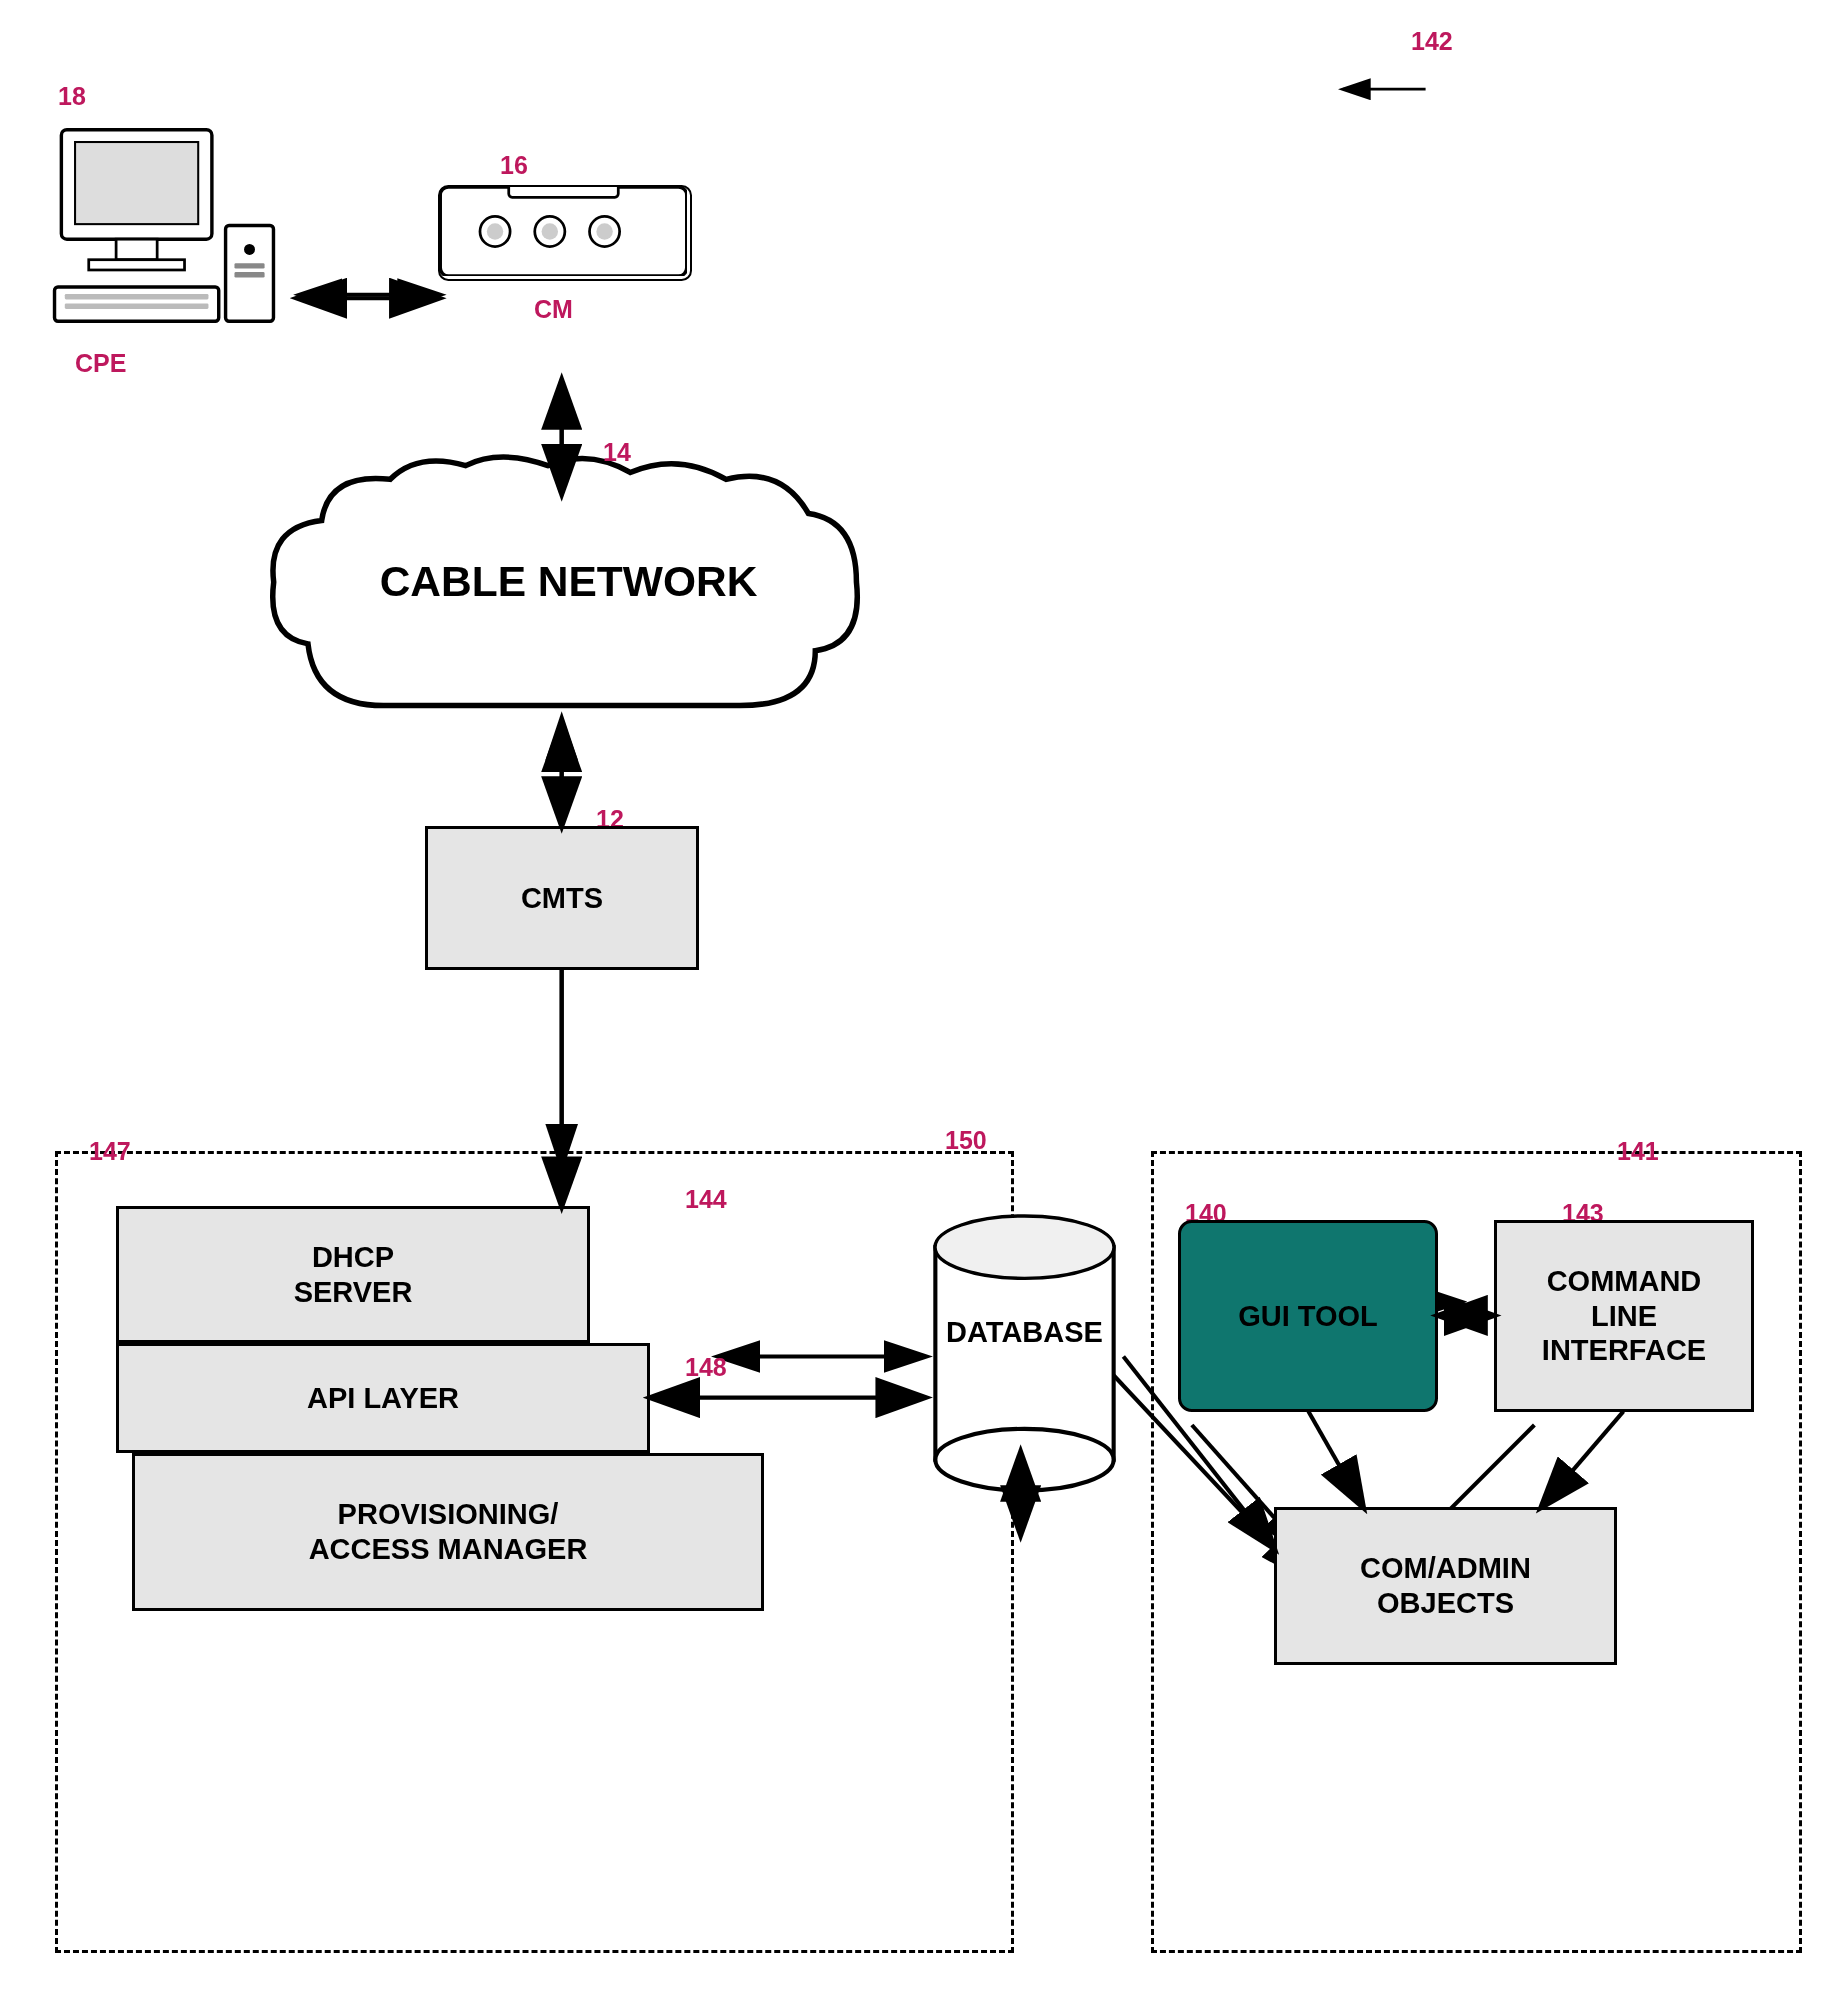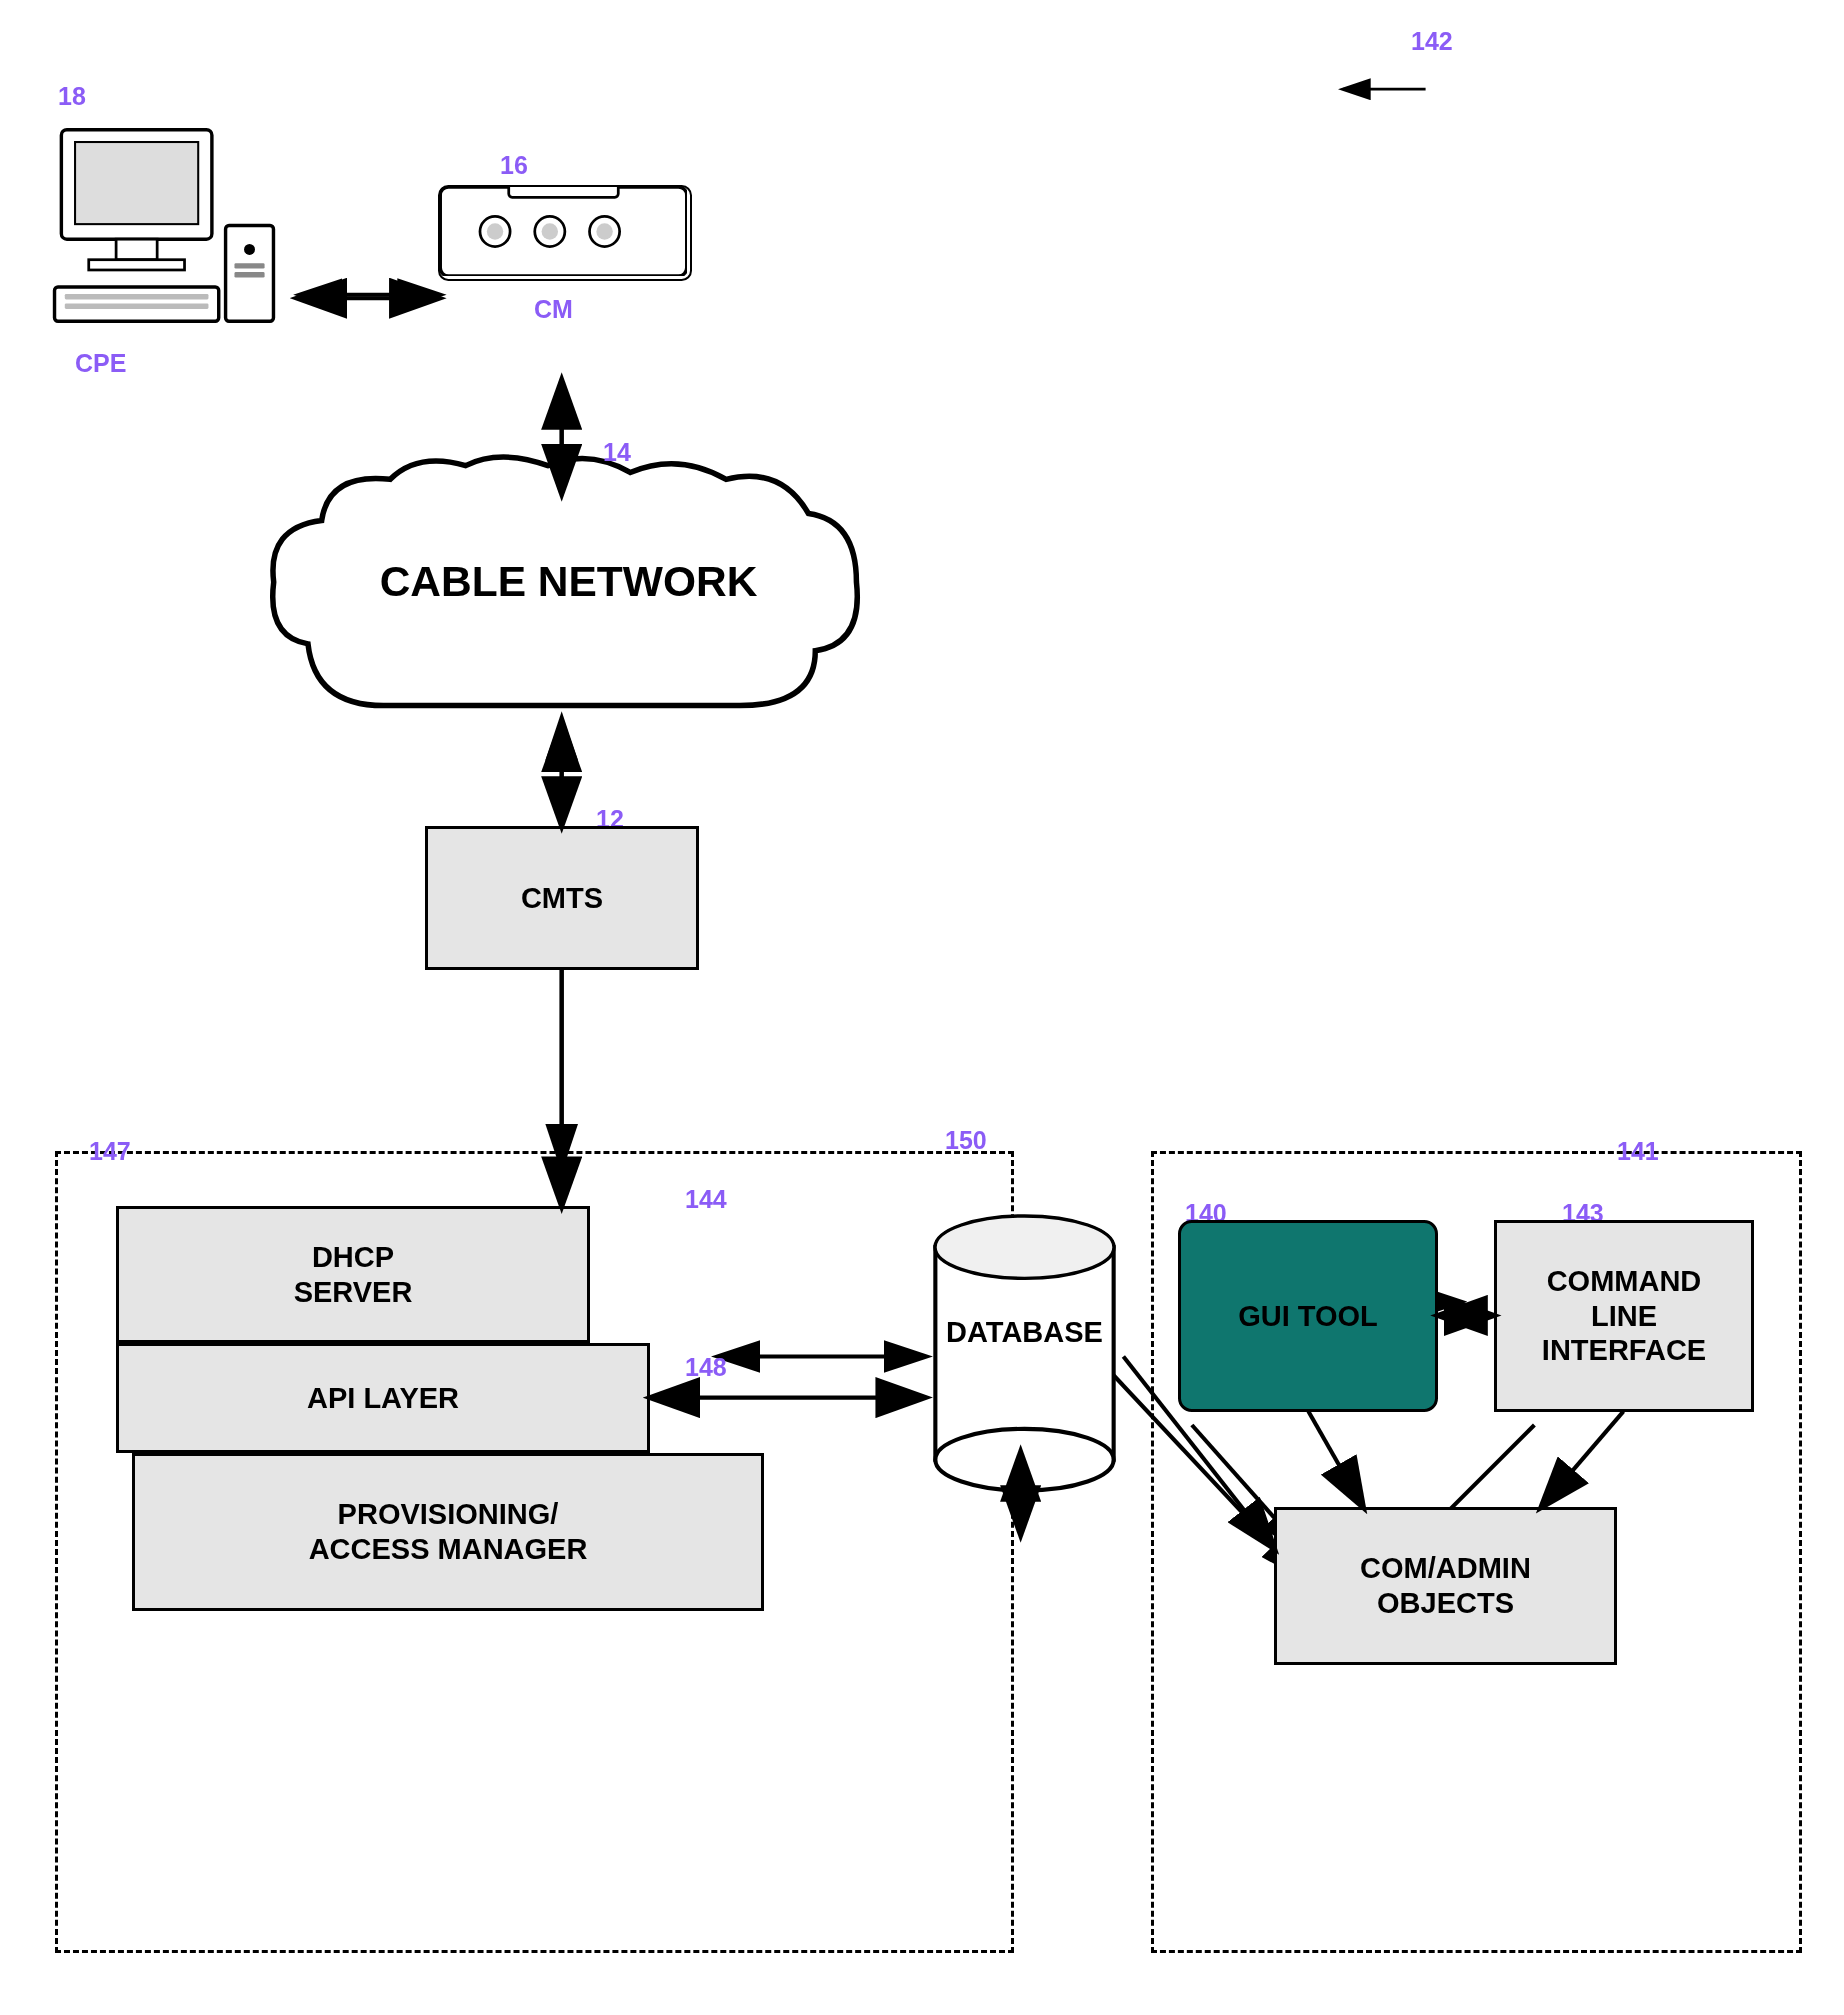--- a/index.html
+++ b/index.html
@@ -17,21 +17,21 @@
       top: 0; left: 0;
       width: 1844px;
       height: 2015px;
     }
 
     
     .label {
       position: absolute;
       font-size: 25px;
       font-weight: bold;
-      color: #8b5cf6;
+      color: #be185d;
     }
 
     
     .box {
       position: absolute;
       border: 3.4px solid #000;
       background: #e5e5e5;
       display: flex;
       align-items: center;
       justify-content: center;

